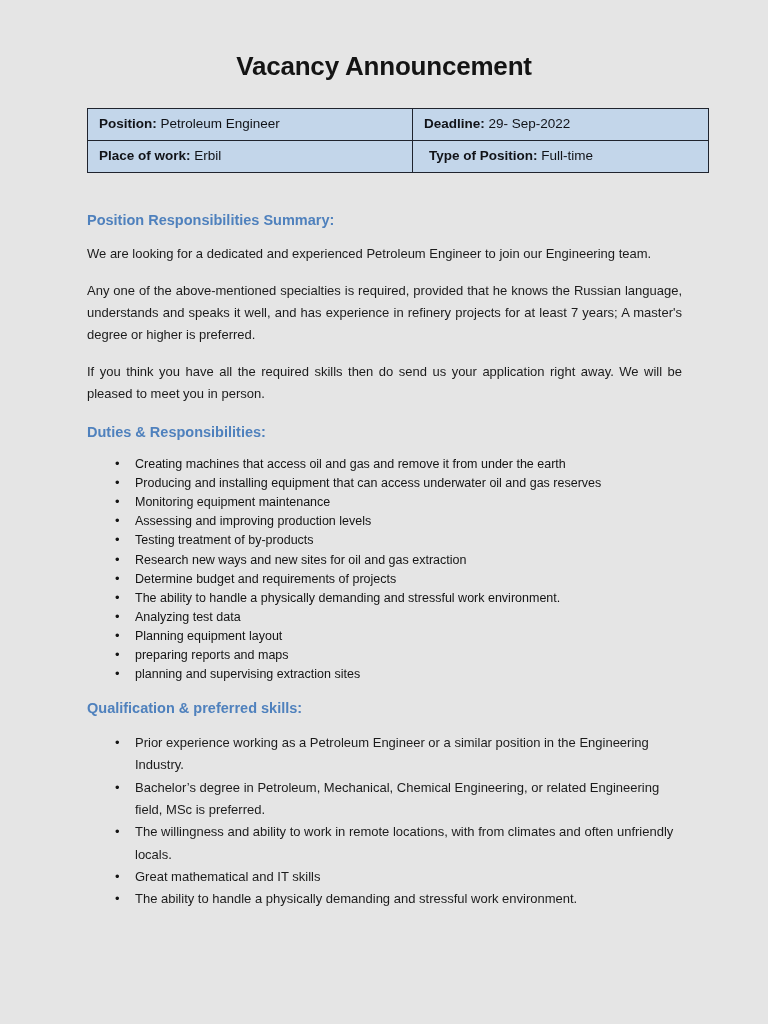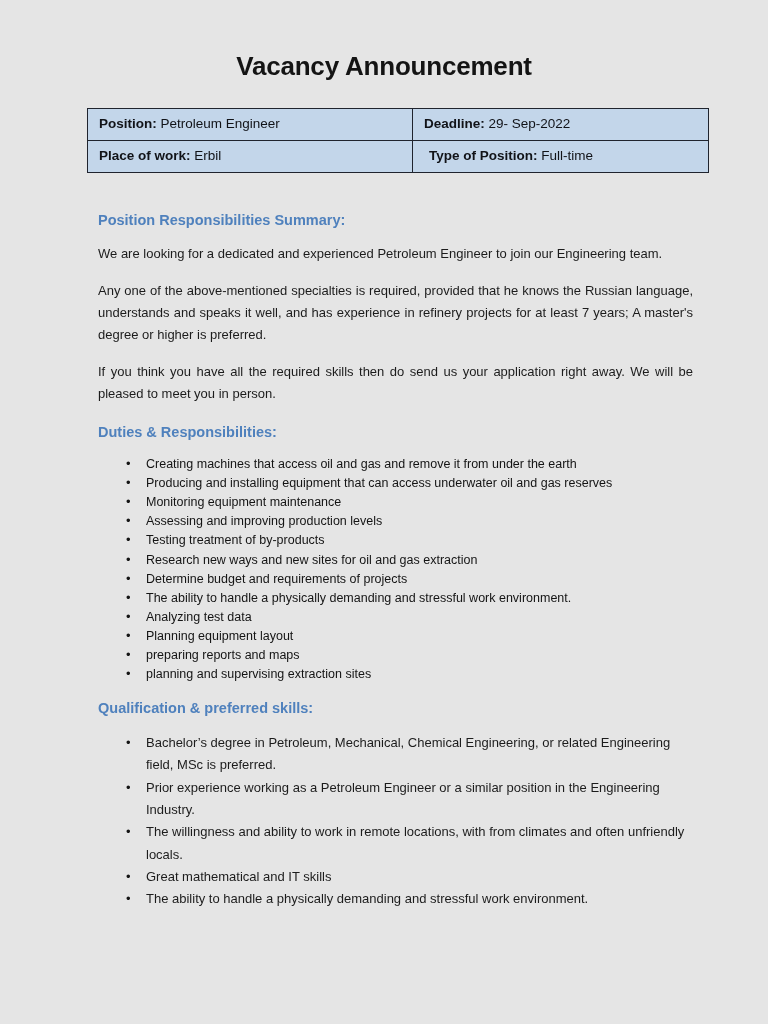--- a/index.html
+++ b/index.html
@@ -55,21 +55,21 @@
   .info-table td.indented  { padding-left: 16px; }
   .info-table .lbl {
     font-weight: bold;
   }
   .info-table .val {
     font-weight: normal;
   }
   
   .content {
     position: absolute;
-    left: 98px;
+    left: 87px;
     top: 212px;
     width: 595px;
   }
   h2.section-heading {
     color: #4f81bd;
     font-size: 14.5px;
     font-weight: bold;
     margin: 0 0 14px 0;
     line-height: 1.2;
   }
@@ -182,21 +182,21 @@
       <li>Planning equipment layout</li>
       <li>preparing reports and maps</li>
       <li>planning and supervising extraction sites</li>
     </ul>
 
     <div class="spacer-md"></div>
 
     <h2 class="section-heading">Qualification &amp; preferred skills:</h2>
 
     <ul class="quals">
+      <li>Prior experience working as a Petroleum Engineer or a similar position in the Engineering Industry.</li>
       <li>Bachelor’s degree in Petroleum, Mechanical, Chemical Engineering, or related Engineering field, MSc is preferred.</li>
-      <li>Prior experience working as a Petroleum Engineer or a similar position in the Engineering Industry.</li>
       <li>The willingness and ability to work in remote locations, with from climates and often unfriendly locals.</li>
       <li>Great mathematical and IT skills</li>
       <li>The ability to handle a physically demanding and stressful work environment.</li>
     </ul>
 
   </div>
 </div>
 
 </body></html>

